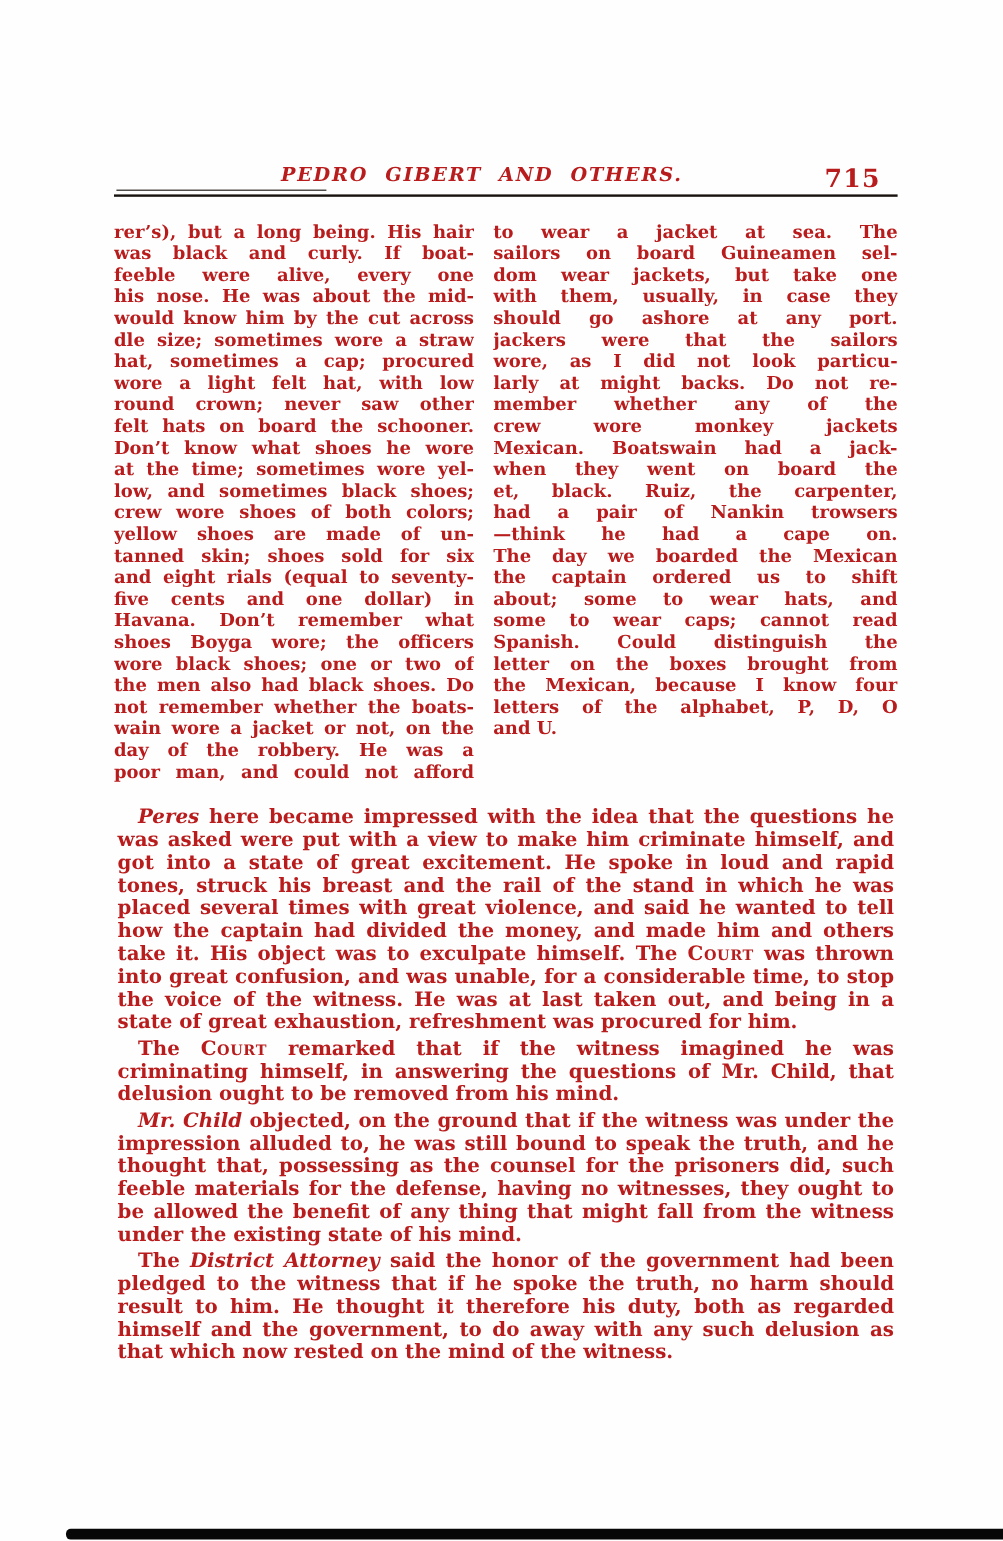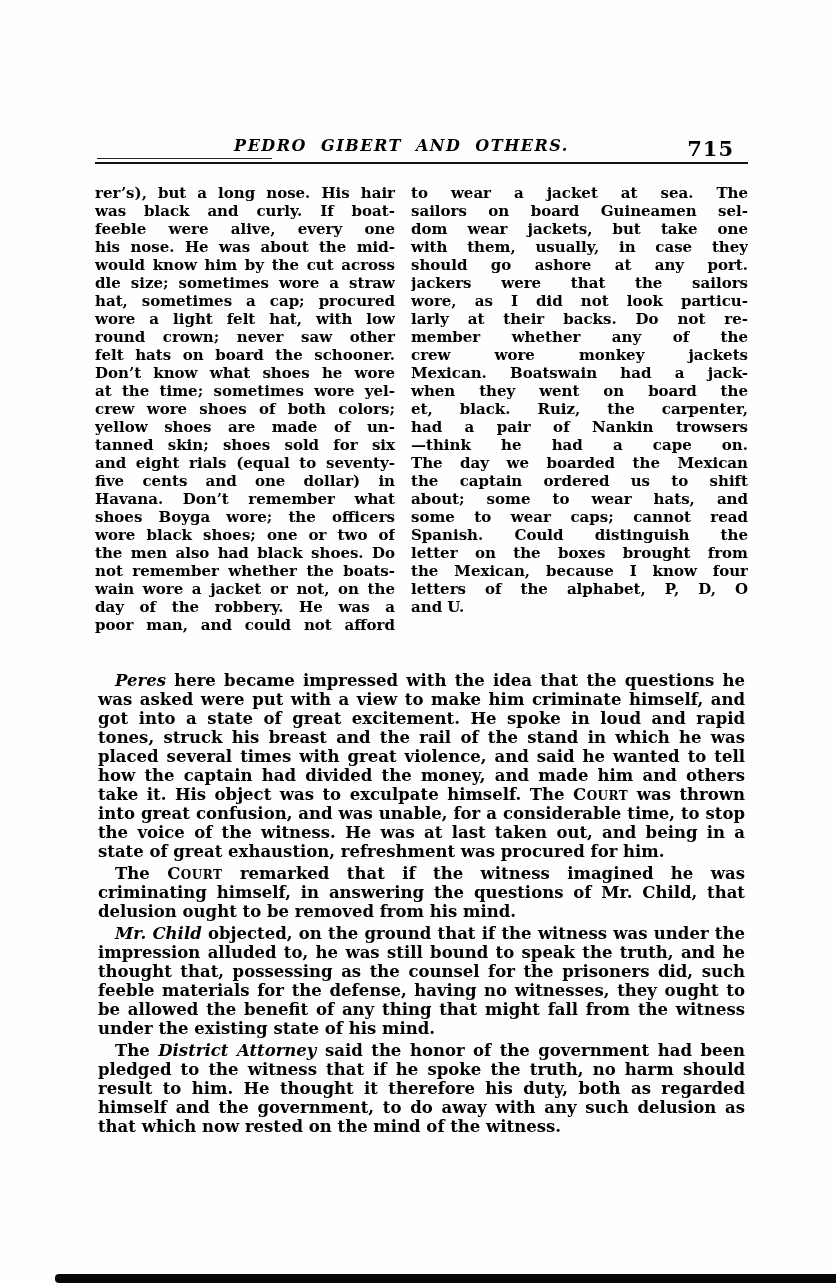--- a/index.html
+++ b/index.html
@@ -6,21 +6,21 @@
     margin: 0;
     padding: 0;
     background: #ffffff;
   }
   .page {
     position: relative;
     width: 836px;
     height: 1284px;
     background: #fefefe;
     font-family: "DejaVu Serif", serif;
-    color: #000000;
+    color: #b91c1c;
     overflow: hidden;
   }
   .header {
     position: absolute;
     top: 136px;
     left: 95px;
     width: 653px;
     height: 24px;
   }
   .header-title {
@@ -115,32 +115,33 @@
   <div class="header">
     <div class="header-title">PEDRO GIBERT AND OTHERS.</div>
     <div class="page-number">715</div>
   </div>
 
   <div class="rule-ghost"></div>
   <div class="rule"></div>
 
   <div class="columns">
     <div class="col-left">
-        <div class="cline">rer’s), but a long nose.  His hair</div>
+        <div class="cline">rer’s), but a long being.  His hair</div>
         <div class="cline">was black and curly.  If boat-</div>
         <div class="cline">feeble were alive, every one</div>
         <div class="cline">his nose.  He was about the mid-</div>
         <div class="cline">would know him by the cut across</div>
         <div class="cline">dle size; sometimes wore a straw</div>
         <div class="cline">hat, sometimes a cap; procured</div>
         <div class="cline">wore a light felt hat, with low</div>
         <div class="cline">round crown; never saw other</div>
         <div class="cline">felt hats on board the schooner.</div>
         <div class="cline">Don’t know what shoes he wore</div>
         <div class="cline">at the time; sometimes wore yel-</div>
+        <div class="cline">low, and sometimes black shoes;</div>
         <div class="cline">crew wore shoes of both colors;</div>
         <div class="cline">yellow shoes are made of un-</div>
         <div class="cline">tanned skin; shoes sold for six</div>
         <div class="cline">and eight rials (equal to seventy-</div>
         <div class="cline">five cents and one dollar) in</div>
         <div class="cline">Havana.  Don’t remember what</div>
         <div class="cline">shoes Boyga wore; the officers</div>
         <div class="cline">wore black shoes; one or two of</div>
         <div class="cline">the men also had black shoes. Do</div>
         <div class="cline">not remember whether the boats-</div>
@@ -149,21 +150,21 @@
         <div class="cline">poor man, and could not afford</div>
       </div>
     <div class="col-right">
         <div class="cline">to wear a jacket at sea.  The</div>
         <div class="cline">sailors on board Guineamen sel-</div>
         <div class="cline">dom wear jackets, but take one</div>
         <div class="cline">with them, usually, in case they</div>
         <div class="cline">should go ashore at any port.</div>
         <div class="cline">jackers were that the sailors</div>
         <div class="cline">wore, as I did not look particu-</div>
-        <div class="cline">larly at their backs. Do not re-</div>
+        <div class="cline">larly at might backs. Do not re-</div>
         <div class="cline">member whether any of the</div>
         <div class="cline">crew wore monkey jackets</div>
         <div class="cline">Mexican. Boatswain had a jack-</div>
         <div class="cline">when they went on board the</div>
         <div class="cline">et, black.  Ruiz, the carpenter,</div>
         <div class="cline">had a pair of Nankin trowsers</div>
         <div class="cline">—think he had a cape on.</div>
         <div class="cline">The day we boarded the Mexican</div>
         <div class="cline">the captain ordered us to shift</div>
         <div class="cline">about; some to wear hats, and</div>

